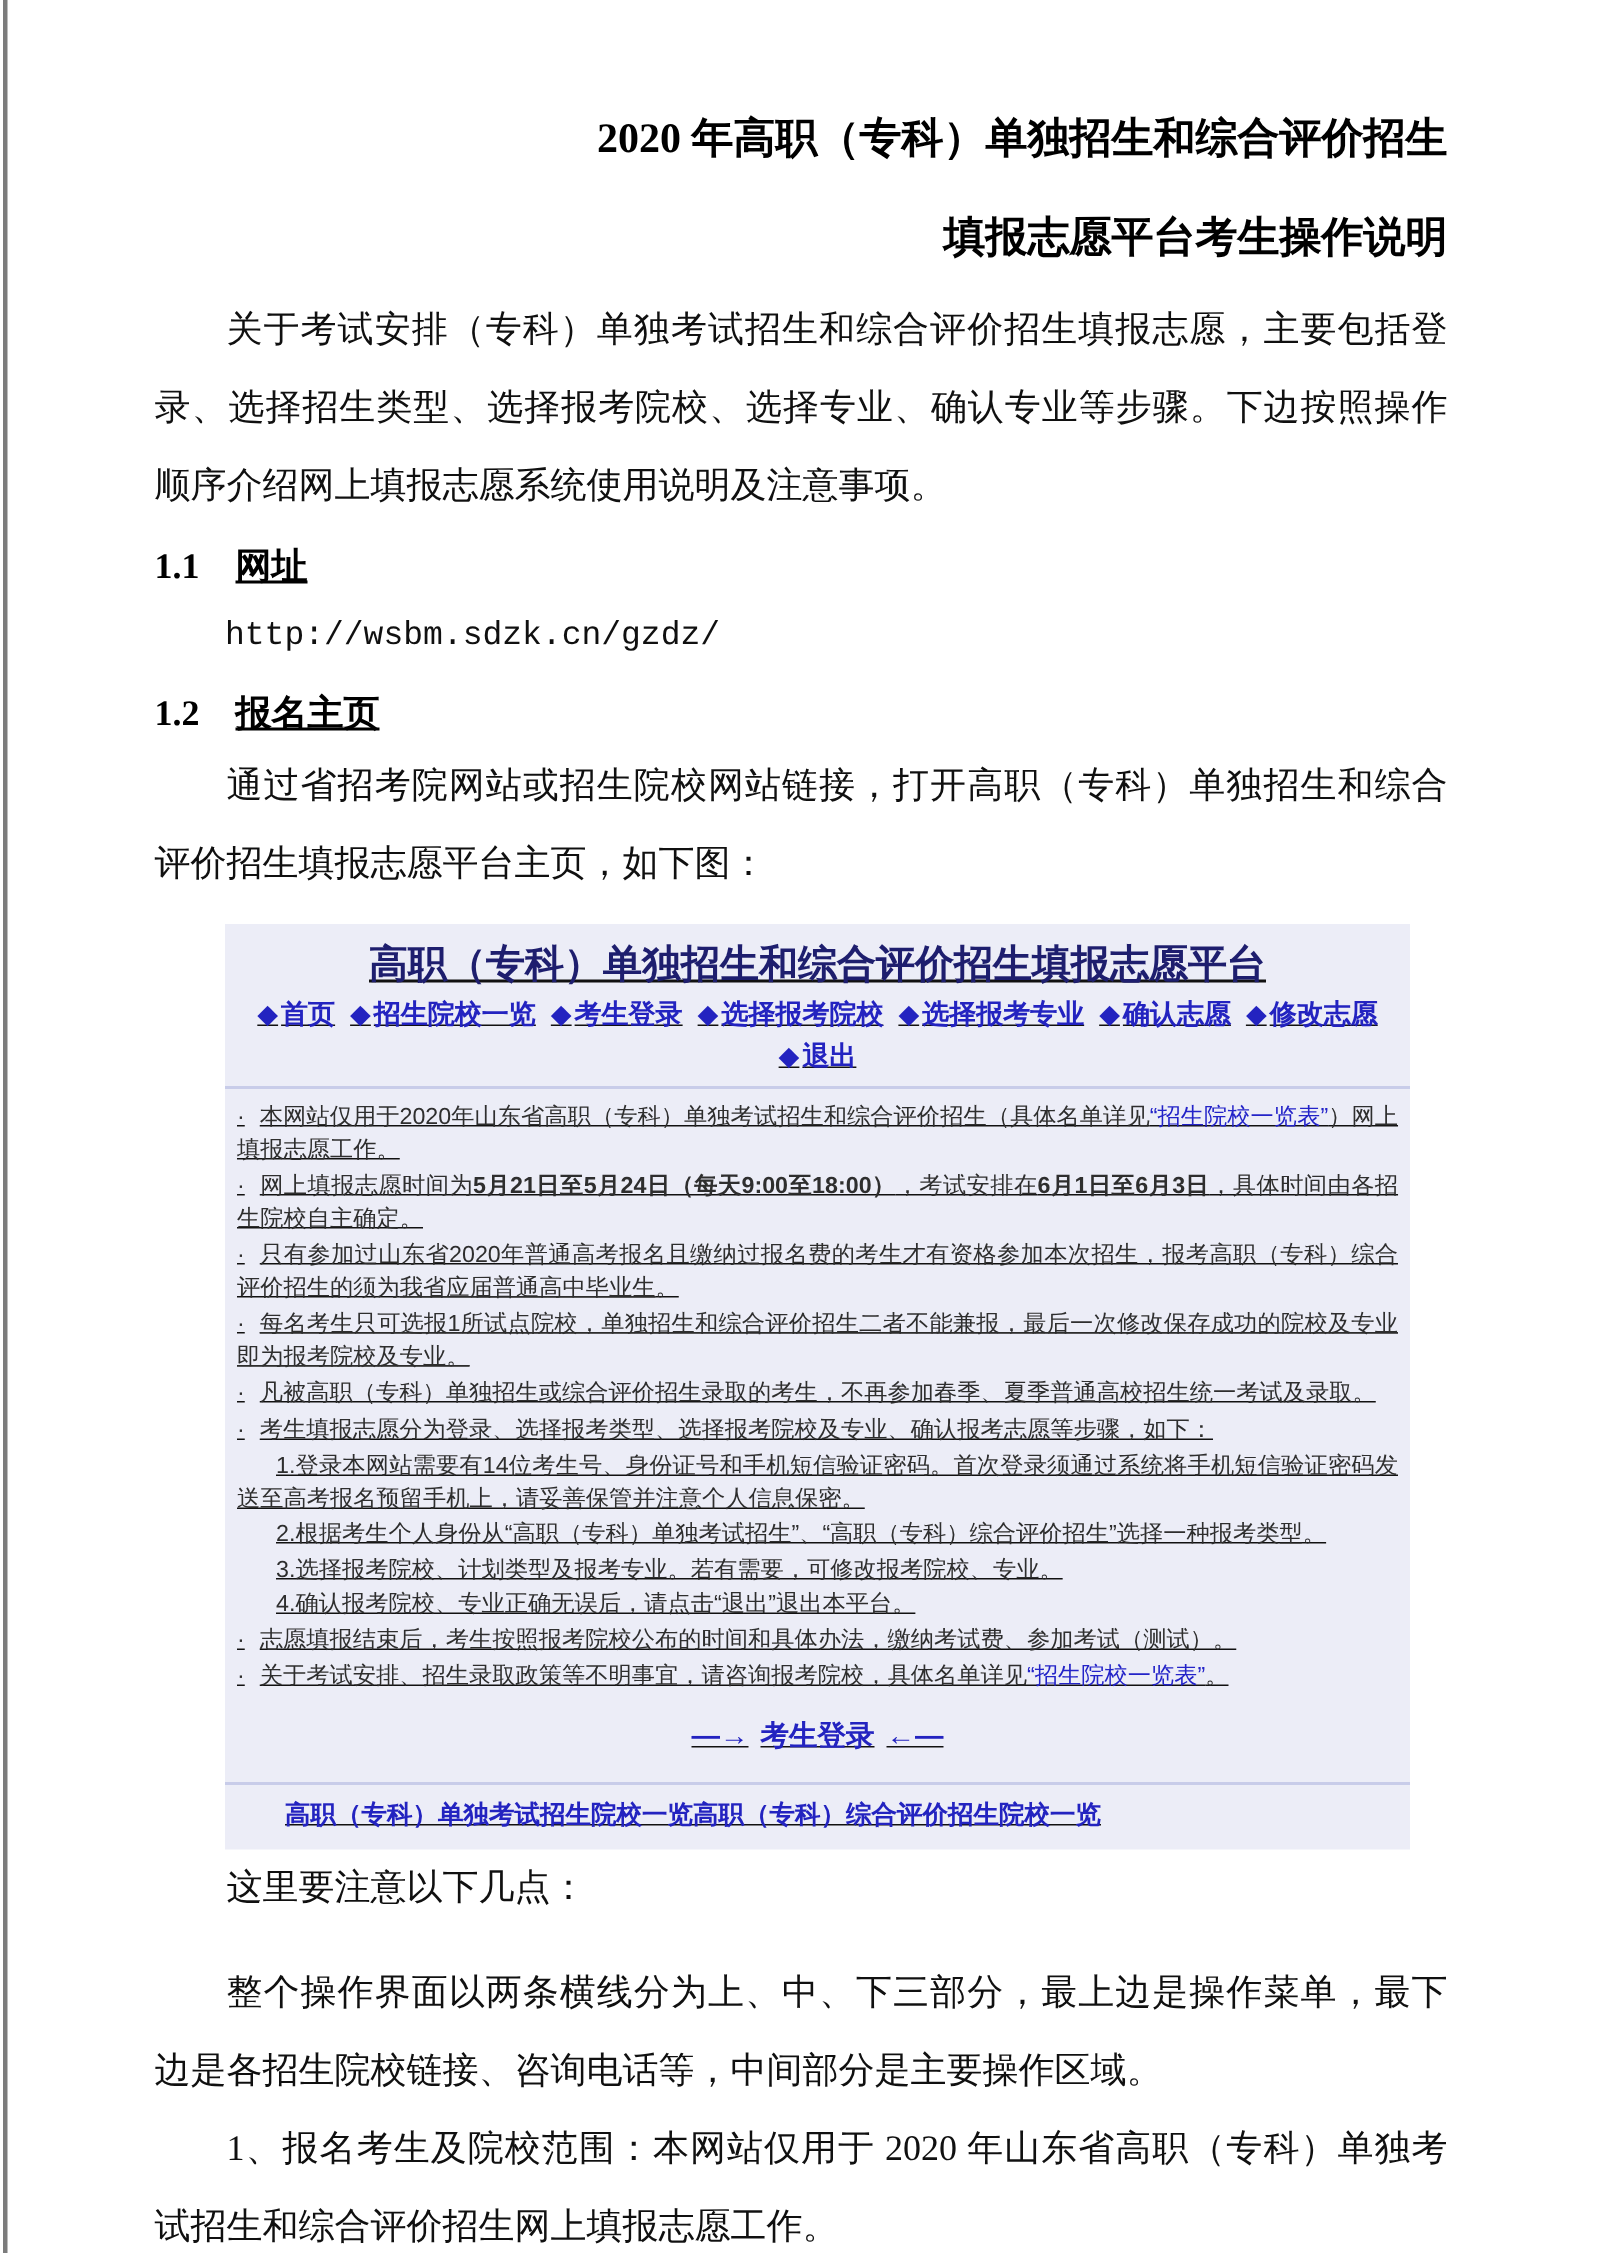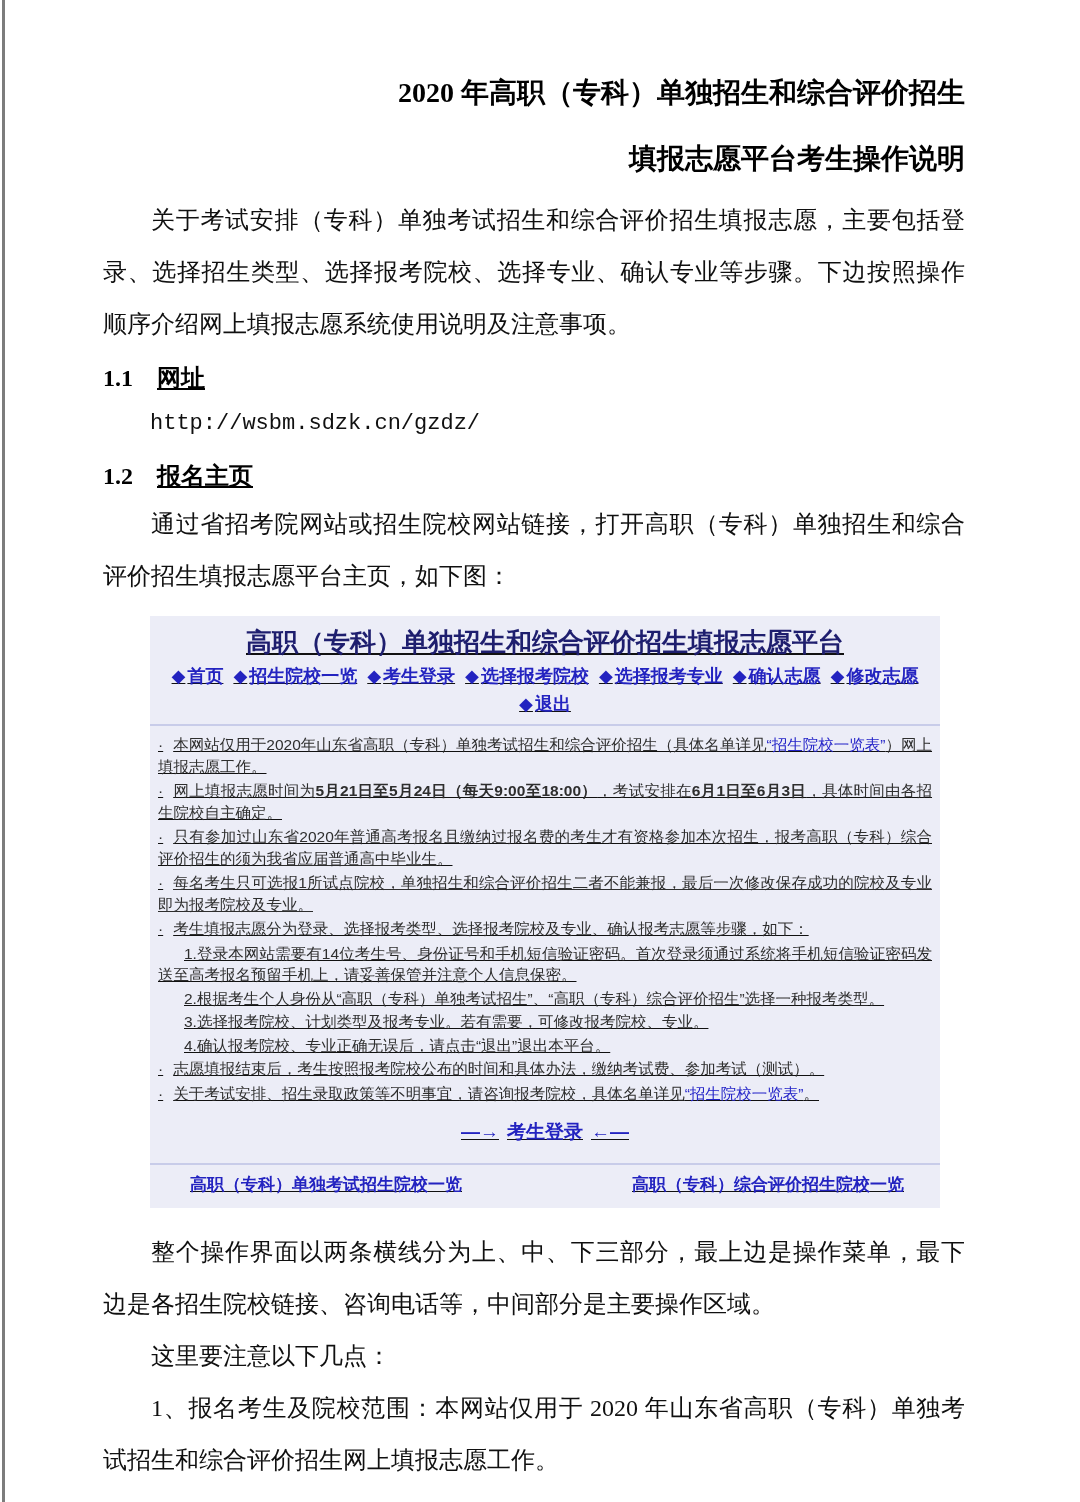--- a/index.html
+++ b/index.html
@@ -28,21 +28,21 @@
   .shot-body{padding:8px 8px 4px 8px;font-size:15.5px;line-height:21.5px;color:#2e2e2e;text-align:justify;font-family:"Liberation Sans","DejaVu Sans",sans-serif;}
   .bullet{margin-bottom:3px;}
   .bullet .marker{margin-right:10px;}
   .step{text-indent:26px;margin-bottom:2px;}
   .seg-bold{font-weight:bold;}
   .seg-underline{text-decoration:underline;}
   .seg-link{color:#2323C8;cursor:pointer;}
   .login-row{text-align:center;font-size:19px;font-weight:bold;color:#2323C0;padding:8px 0 12px;font-family:"Liberation Sans","DejaVu Sans",sans-serif;}
   .login-row .arrow{margin:0 8px;}
   .login-row .login-link{cursor:pointer;}
-  .shot-footer{display:flex;justify-content:space-between;padding:8px 36px 12px 40px;font-size:17px;font-weight:bold;color:#2323C0;font-family:"Liberation Sans","DejaVu Sans",sans-serif;}
+  .shot-footer{display:flex;padding:8px 66px 12px 40px;font-size:17px;font-weight:bold;color:#2323C0;font-family:"Liberation Sans","DejaVu Sans",sans-serif;}
   .shot-footer span{cursor:pointer;}
 
   .p.after1{margin-top:18px;}
 </style>
 </head>
 <body>
 
 <div class="page-edge"></div>
 
 <div class="doc">
@@ -64,35 +64,36 @@
 
   <div class="shot">
     <div class="shot-title">高职（专科）单独招生和综合评价招生填报志愿平台</div>
     <div class="shot-menu"><span class="menu-item"><span class="diamond">◆</span><span>首页</span></span><span class="menu-item"><span class="diamond">◆</span><span>招生院校一览</span></span><span class="menu-item"><span class="diamond">◆</span><span>考生登录</span></span><span class="menu-item"><span class="diamond">◆</span><span>选择报考院校</span></span><span class="menu-item"><span class="diamond">◆</span><span>选择报考专业</span></span><span class="menu-item"><span class="diamond">◆</span><span>确认志愿</span></span><span class="menu-item"><span class="diamond">◆</span><span>修改志愿</span></span><span class="menu-item"><span class="diamond">◆</span><span>退出</span></span></div>
     <div class="sep"></div>
     <div class="shot-body">
         <div class="bullet"><span class="marker">·</span><span class="seg-plain">本网站仅用于2020年山东省高职（专科）单独考试招生和综合评价招生（具体名单详见</span><span class="seg-link">“招生院校一览表”</span><span class="seg-plain">）网上填报志愿工作。</span></div>
         <div class="bullet"><span class="marker">·</span><span class="seg-plain">网上填报志愿时间为</span><span class="seg-bold">5月21日至5月24日（每天9:00至18:00）</span><span class="seg-plain">，考试安排在</span><span class="seg-bold">6月1日至6月3日</span><span class="seg-plain">，具体时间由各招生院校自主确定。</span></div>
         <div class="bullet"><span class="marker">·</span><span class="seg-plain">只有参加过山东省2020年普通高考报名且缴纳过报名费的考生才有资格参加本次招生，报考高职（专科）综合评价招生的须为</span><span class="seg-underline">我省应届普通高中毕业生</span><span class="seg-plain">。</span></div>
         <div class="bullet"><span class="marker">·</span><span class="seg-underline">每名考生只可选报1所试点院校，单独招生和综合评价招生二者不能兼报，最后一次修改保存成功的院校及专业即为报考院校及专业。</span></div>
+        <div class="bullet"><span class="marker">·</span><span class="seg-plain">凡被高职（专科）单独招生或综合评价招生录取的考生，不再参加春季、夏季普通高校招生统一考试及录取。</span></div>
         <div class="bullet"><span class="marker">·</span><span class="seg-plain">考生填报志愿分为登录、选择报考类型、选择报考院校及专业、确认报考志愿等步骤，如下：</span></div>
         <div class="step"><span class="seg-plain">1.登录本网站需要有14位考生号、身份证号和手机短信验证密码。首次登录须通过系统将手机短信验证密码发送至高考报名预留手机上，请妥善保管并注意个人信息保密。</span></div>
         <div class="step"><span class="seg-plain">2.根据考生个人身份从“高职（专科）单独考试招生”、“高职（专科）综合评价招生”选择一种报考类型。</span></div>
         <div class="step"><span class="seg-plain">3.选择报考院校、计划类型及报考专业。若有需要，可修改报考院校、专业。</span></div>
         <div class="step"><span class="seg-plain">4.确认报考院校、专业正确无误后，请点击“退出”退出本平台。</span></div>
         <div class="bullet"><span class="marker">·</span><span class="seg-plain">志愿填报结束后，考生按照报考院校公布的时间和具体办法，缴纳考试费、参加考试（测试）。</span></div>
         <div class="bullet"><span class="marker">·</span><span class="seg-plain">关于考试安排、招生录取政策等不明事宜，请咨询报考院校，具体名单详见</span><span class="seg-link">“招生院校一览表”</span><span class="seg-plain">。</span></div>
       </div>
     <div class="login-row">
       <span class="arrow">—→</span><span class="login-link">考生登录</span><span class="arrow">←—</span>
     </div>
     <div class="sep"></div>
     <div class="shot-footer">
         <span>高职（专科）单独考试招生院校一览</span>
         <span>高职（专科）综合评价招生院校一览</span>
       </div>
   </div>
 
+  <p class="p">这里要注意以下几点：</p>
   <p class="p after1">整个操作界面以两条横线分为上、中、下三部分，最上边是操作菜单，最下边是各招生院校链接、咨询电话等，中间部分是主要操作区域。</p>
-  <p class="p">这里要注意以下几点：</p>
   <p class="p">1、报名考生及院校范围：本网站仅用于 2020 年山东省高职（专科）单独考试招生和综合评价招生网上填报志愿工作。</p>
 
 </div>
 
 </body></html>

